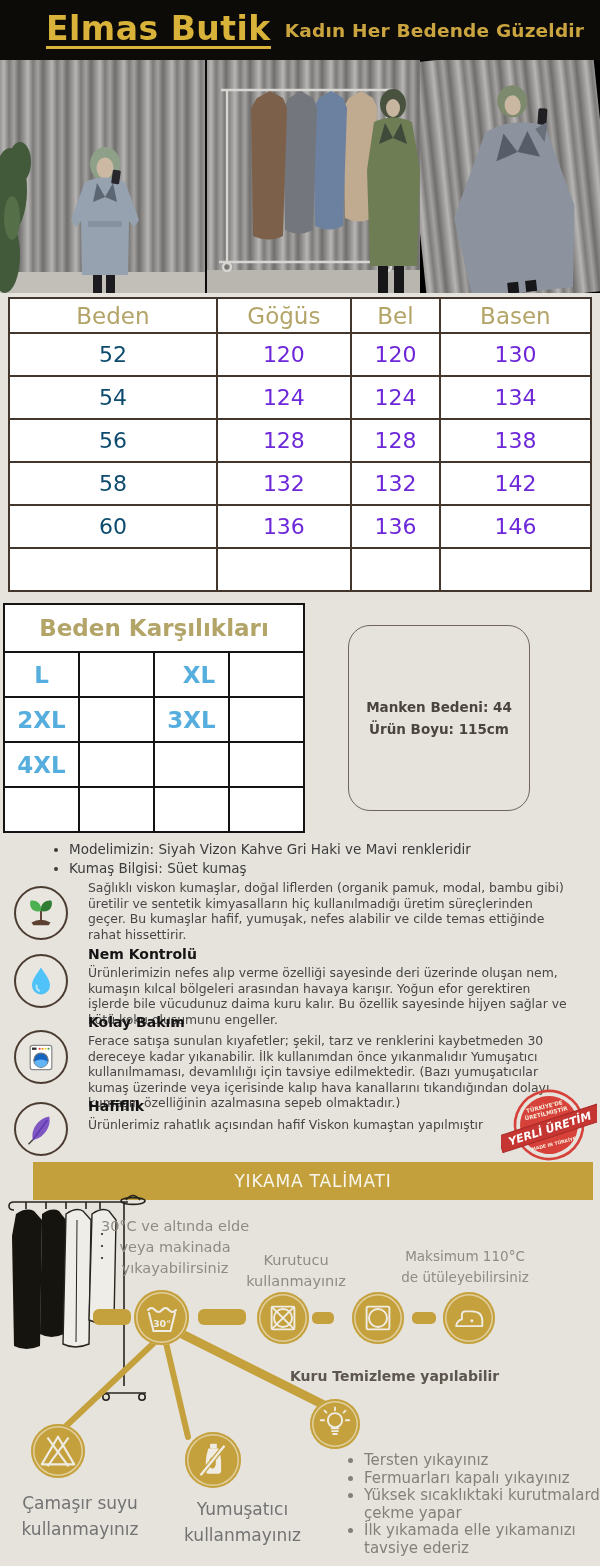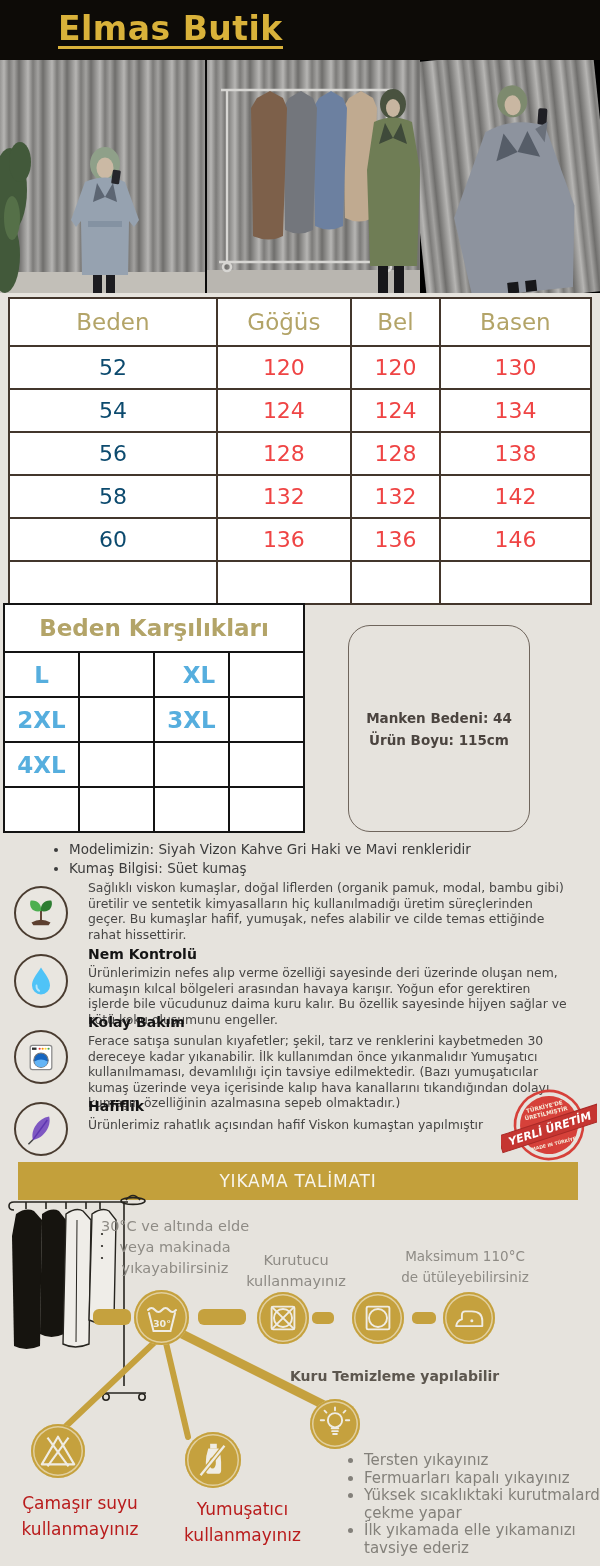--- a/index.html
+++ b/index.html
@@ -2,83 +2,84 @@
 <html><head>
 <meta charset="utf-8">
 <style>
   html,body{margin:0;padding:0;}
   body{
     width:600px;height:1566px;position:relative;overflow:hidden;
     background:#e6e3dd;font-family:"DejaVu Sans","Liberation Sans",sans-serif;
   }
   
   .header{position:absolute;left:0;top:0;width:600px;height:60px;background:#0d0b07;
-    display:flex;align-items:center;padding-left:58px;box-sizing:border-box;}
+    display:flex;align-items:center;padding-left:46px;box-sizing:border-box;}
   .brand{font-size:33px;font-weight:bold;color:#d9b23a;letter-spacing:.5px;
     border-bottom:3px solid #d9b23a;padding-bottom:1px;line-height:1;}
   .tagline{font-size:18.5px;font-weight:bold;color:#c9a43f;margin-left:14px;letter-spacing:.2px;}
   
   .photos{position:absolute;left:0;top:60px;width:600px;height:233px;display:flex;background:#000;}
   .photo{position:relative;height:233px;overflow:hidden;}
   .curtain{background:repeating-linear-gradient(90deg,#979694 0px,#b6b5b3 4px,#7c7b79 9px,#a3a2a0 14px,#6f6e6c 19px,#979694 24px);}
   .p1{width:205px;}
   .p2{width:215px;border-left:2px solid #0a0a0a;box-sizing:border-box;}
   .p3{width:180px;background:#000;}
   .p3-inner{position:absolute;inset:0;transform:rotate(-6deg) scale(1.06);transform-origin:50% 50%;}
   .photo svg{position:absolute;left:0;top:0;}
   
   .size-table{position:absolute;left:8px;top:297px;width:584px;border-collapse:collapse;table-layout:fixed;background:#fff;}
   .size-table td{border:2.5px solid #43362c;text-align:center;vertical-align:middle;background:#fff;}
   .size-table tr{height:43px;}
-  .size-table tr.head{height:48px;}
+  .size-table tr.head{height:35px;}
   .size-table tr.head td{color:#b3a468;font-size:23px;}
   .size-table td.sz{color:#0c4a6e;font-size:22px;}
-  .size-table td.val{color:#ef4444;font-size:22px;}
+  .size-table td.val{color:#6d28d9;font-size:22px;}
   .c1{width:36%;} .c2{width:23%;} .c3{width:15%;margin-top:44px;} .c4{width:26%;}
   
   .equiv-table{position:absolute;left:3px;top:603px;width:302px;border-collapse:collapse;table-layout:fixed;background:#fff;}
   .equiv-table td{border:2.5px solid #141414;text-align:center;vertical-align:middle;background:#fff;}
   .equiv-table tr{height:45px;}
   .equiv-table tr.head{height:48px;}
   .equiv-table tr.head td{color:#b3a468;font-size:23px;font-weight:bold;}
   .equiv-table td{color:#56aede;font-size:23px;font-weight:bold;}
   .e1{width:21.5%;} .e2{width:24%;} .e3{width:20%;padding-left:16px;} .e4{width:34.5%;}
   
-  .model-box{position:absolute;left:348px;top:625px;width:182px;height:207px;border:1.3px solid #6f655c;
+  .model-box{position:absolute;left:348px;top:625px;width:182px;height:186px;border:1.3px solid #6f655c;
     border-radius:22px;display:flex;flex-direction:column;justify-content:center;align-items:center;box-sizing:border-box;}
   .model-box div{font-size:13.5px;font-weight:bold;color:#4b443f;line-height:22px;}
   
   .bullets{position:absolute;left:16px;top:840px;margin:0;padding-left:17px;width:560px;}
   .bullets li{font-size:13.5px;color:#3c3c3c;line-height:19px;margin-left:36px;}
   
   .feature{position:absolute;left:10px;width:580px;}
   .f-icon{position:absolute;left:4px;width:54px;height:54px;border:2.2px solid #4a3c30;border-radius:50%;
     background:#e9e6e0;display:flex;align-items:center;justify-content:center;box-sizing:border-box;}
   .f-title{margin-left:78px;font-size:14px;font-weight:bold;color:#141414;line-height:17px;}
   .f-text{margin-left:78px;width:482px;font-size:12.4px;color:#474645;line-height:15.6px;margin-top:2px;}
   
   .stamp{position:absolute;left:501px;top:1086px;width:96px;height:78px;}
   
-  .banner{position:absolute;left:18px;top:1162px;width:560px;height:38px;background:#c3a03b;
+  .banner{position:absolute;left:33px;top:1162px;width:560px;height:38px;background:#c3a03b;
     display:flex;align-items:center;justify-content:center;}
   .banner span{color:#f8f5ec;font-size:17px;letter-spacing:.8px;}
   
   .wash-label{position:absolute;text-align:center;color:#8e8b85;font-size:14.5px;line-height:21px;}
   .gold-circle{position:absolute;border-radius:50%;background:#c5a13e;display:flex;align-items:center;justify-content:center;
     box-shadow:inset 0 0 0 2px #c5a13e, inset 0 0 0 3.5px rgba(248,245,238,.55);}
   .dry-note{position:absolute;left:290px;top:1368px;width:230px;font-size:14px;font-weight:bold;color:#5c564e;}
-  .under-label{position:absolute;text-align:center;color:#b91c1c;font-size:17px;line-height:26px;}
+  .under-label{position:absolute;text-align:center;color:#737373;font-size:17px;line-height:26px;}
   .tips{position:absolute;left:348px;top:1452px;width:248px;margin:0;padding-left:16px;}
   .tips li{font-size:15px;color:#83807a;line-height:17.5px;}
 </style>
 </head>
 <body>
 
 <div class="header">
   <span class="brand">Elmas Butik</span>
+  <span class="tagline">Kadın Her Bedende Güzeldir</span>
 </div>
 
 <div class="photos">
   <div class="photo p1 curtain">
     <svg width="205" height="233" viewBox="0 0 205 233">
       <rect x="0" y="212" width="205" height="21" fill="#c2bfb8"></rect>
       <g fill="#42593a">
         <ellipse cx="10" cy="130" rx="17" ry="42"></ellipse>
         <ellipse cx="5" cy="195" rx="15" ry="38"></ellipse>
         <ellipse cx="20" cy="102" rx="11" ry="20"></ellipse>

